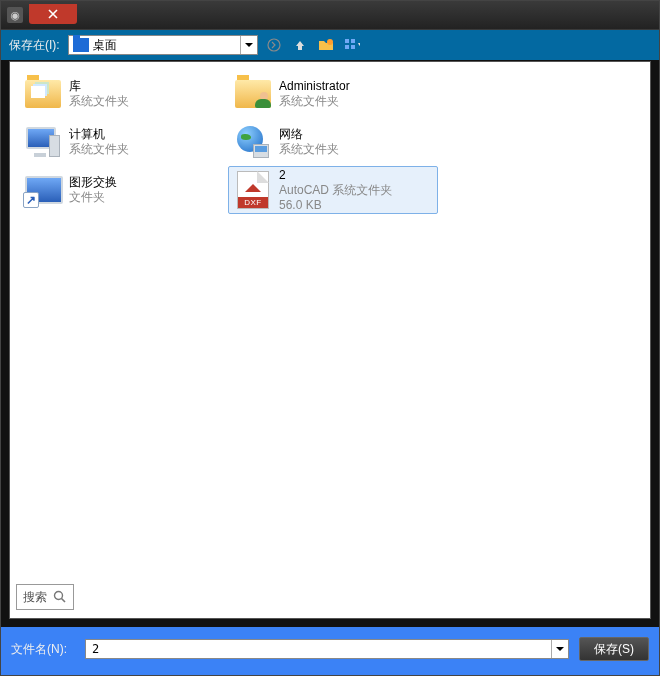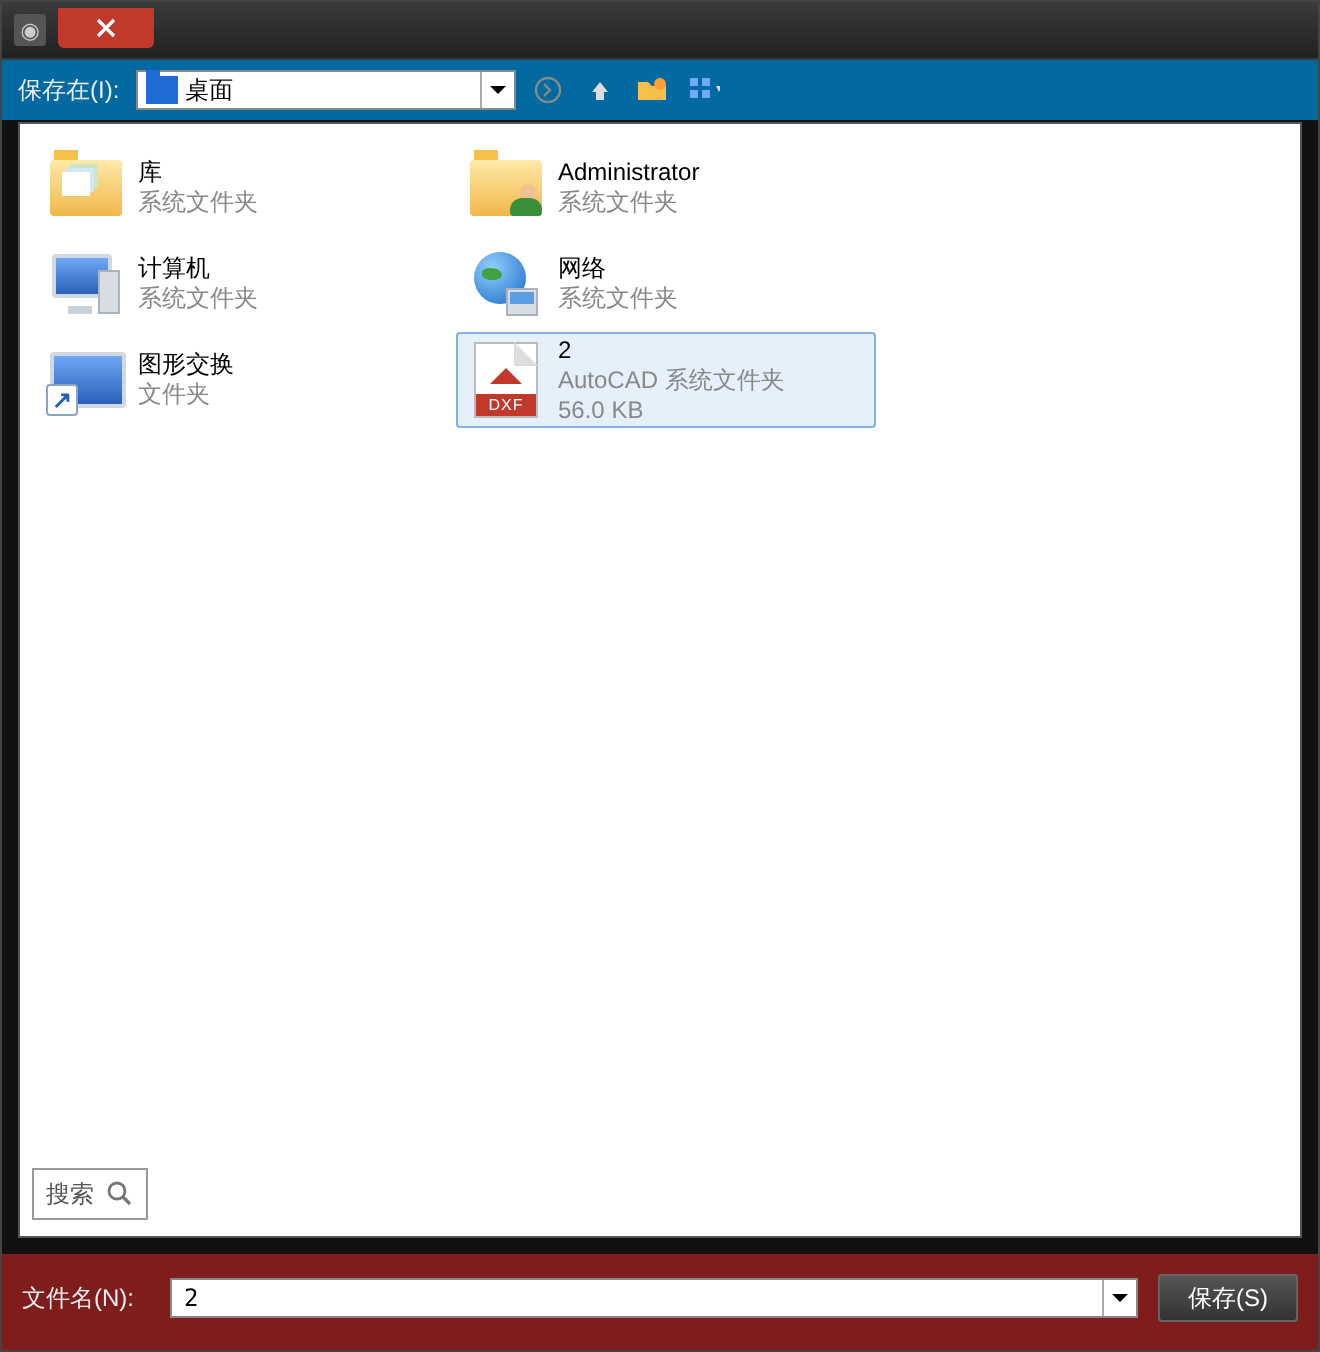--- a/index.html
+++ b/index.html
@@ -52,21 +52,21 @@
   .ico-short{position:relative;width:36px;height:28px}
   .ico-short .screen{position:absolute;top:0;left:0;width:34px;height:24px;background:linear-gradient(#6fa8f5,#2a5fb8);border:2px solid #d0d8e0;border-radius:2px}
   .ico-short .arrow{position:absolute;left:-2px;bottom:-4px;width:14px;height:14px;background:#fff;border:1px solid #8aa4c4;border-radius:2px;display:flex;align-items:center;justify-content:center;color:#2a5fb8;font-weight:bold;font-size:12px}
   .ico-dxf{position:relative;width:30px;height:36px;background:#fff;border:1px solid #bbb}
   .ico-dxf:before{content:"";position:absolute;right:-1px;top:-1px;border:6px solid transparent;border-left-color:#ddd;border-bottom-color:#ddd}
   .ico-dxf .a{position:absolute;top:4px;left:7px;width:0;height:0;border:8px solid transparent;border-bottom-color:#c0392b}
   .ico-dxf .bar{position:absolute;left:0;bottom:0;right:0;height:11px;background:#c0392b;color:#fff;font-size:8px;font-weight:normal;display:flex;align-items:center;justify-content:center;letter-spacing:0.5px}
   .searchbar{height:30px;padding:4px 6px;display:flex;align-items:flex-start}
   .searchbox{height:24px;border:1px solid #999;display:flex;align-items:center;padding:0 6px;gap:6px;color:#555}
   .searchbox svg{display:block}
-  .bottom{background:#7f1d1d;padding:10px 10px 14px;display:flex;flex-direction:column;gap:10px}
+  .bottom{background:#3b82f6;padding:10px 10px 14px;display:flex;flex-direction:column;gap:10px}
   .row{display:flex;align-items:center;gap:10px}
   .row .label{width:64px}
   .row .combo{flex:1;height:20px;background:#fff;display:flex;align-items:center;border:1px solid #888;box-sizing:border-box;position:relative}
   .row .combo .val{flex:1;padding:0 6px;font-family:"SimSun",monospace;font-size:12px;color:#000}
   .btn{width:68px;height:22px;background:linear-gradient(#555,#333);color:#fff;border:1px solid #666;display:flex;align-items:center;justify-content:center;font-size:12px;border-radius:2px}
   .annot{position:absolute;left:104px;top:-10px;width:90px;height:32px;border:2px solid #c0392b;border-radius:50% 50% 50% 50%/60% 60% 40% 40%;pointer-events:none;transform:rotate(-3deg)}
   .relwrap{position:relative}
 </style>
 </head>
 <body>

